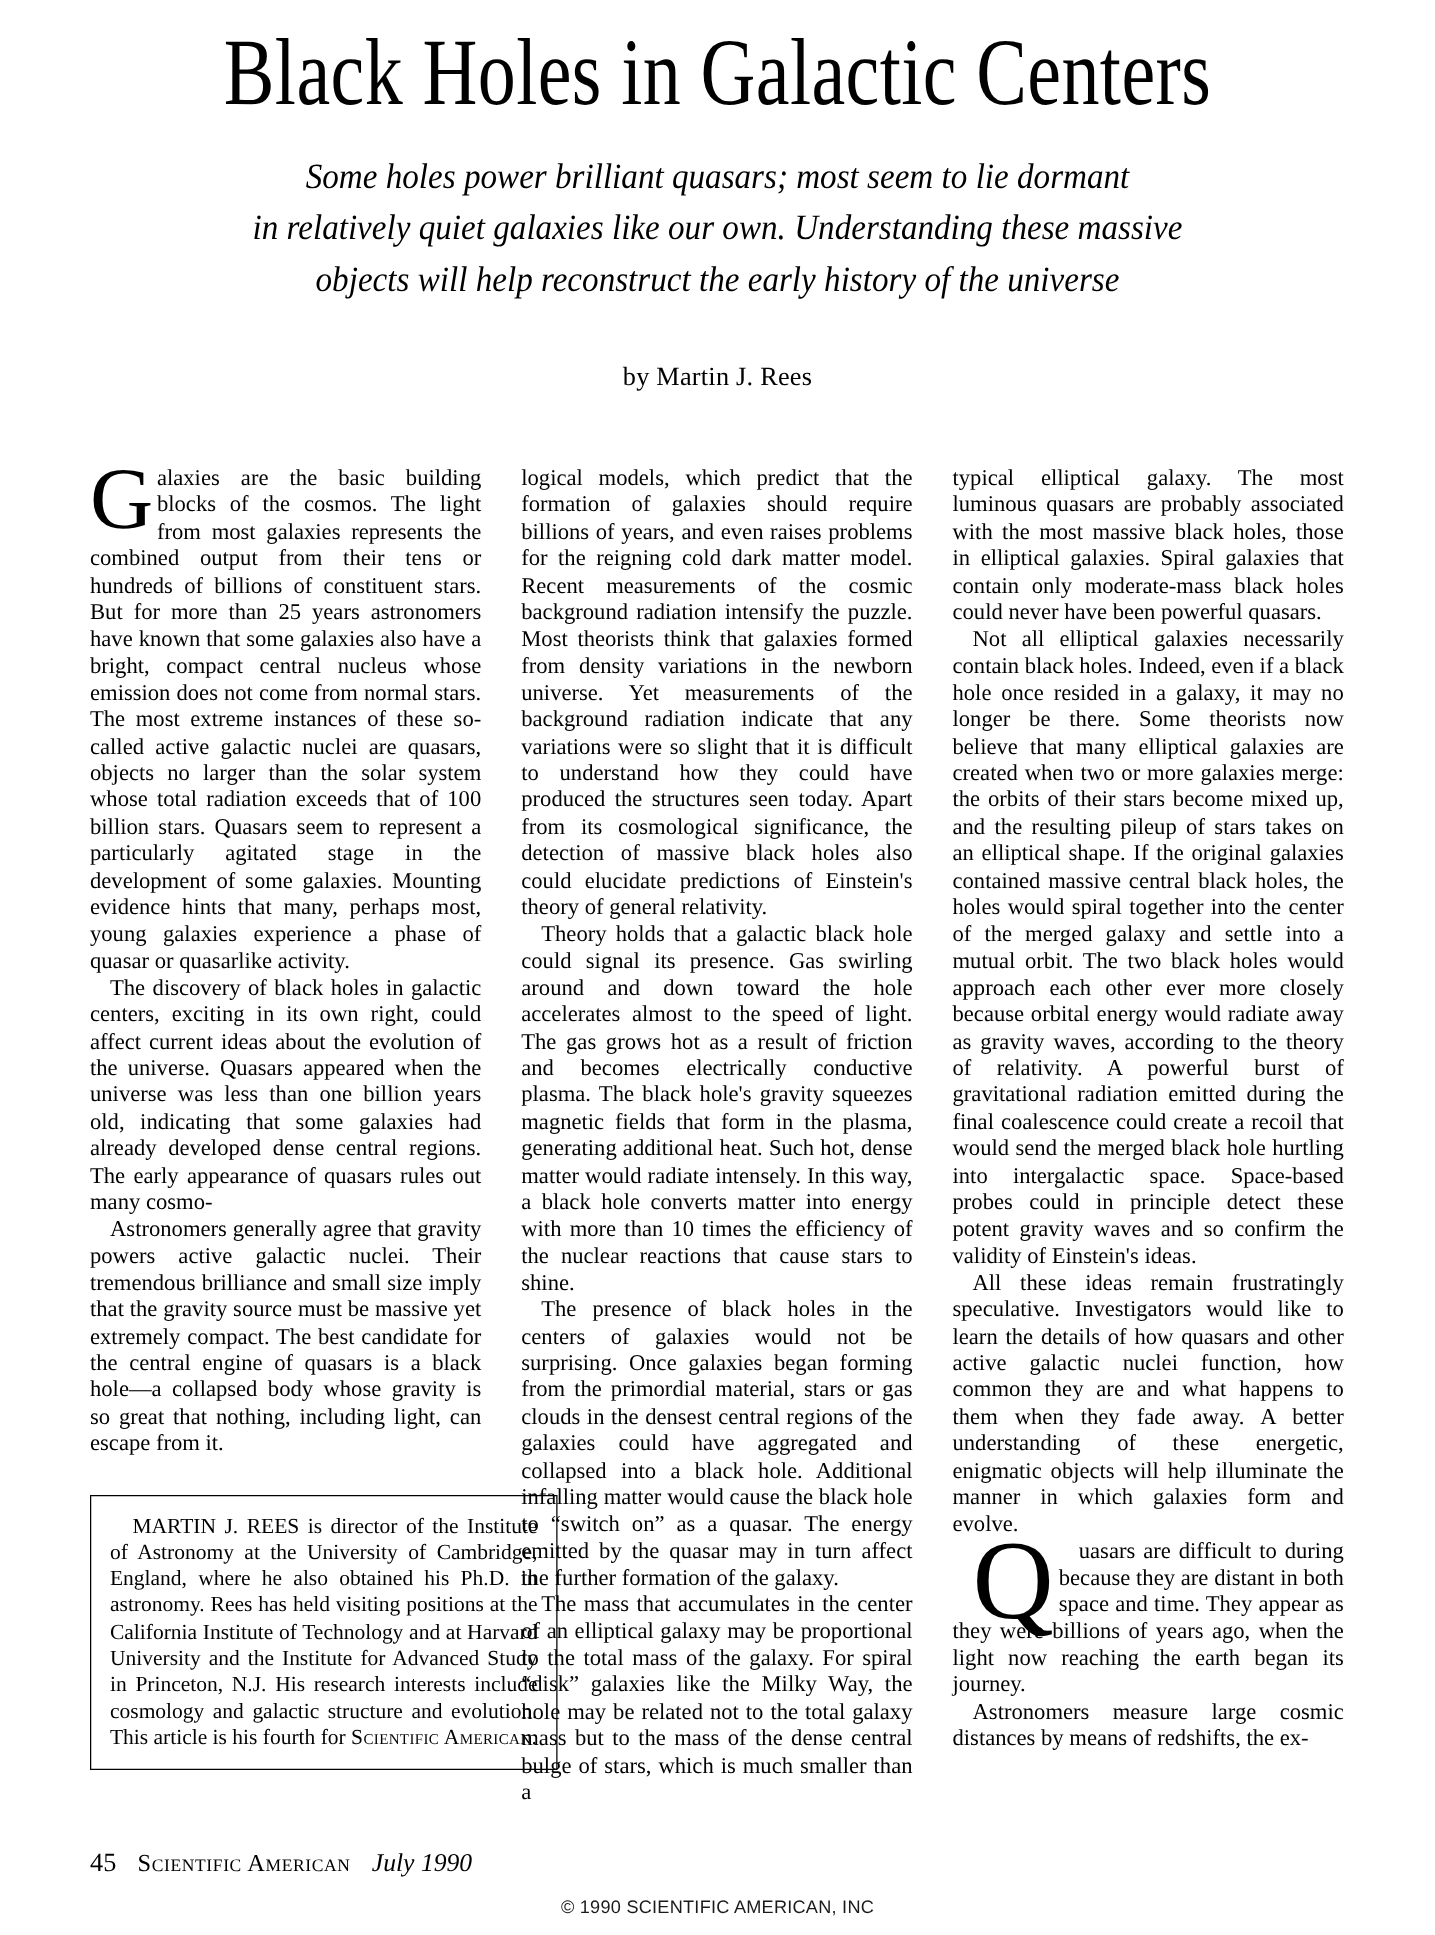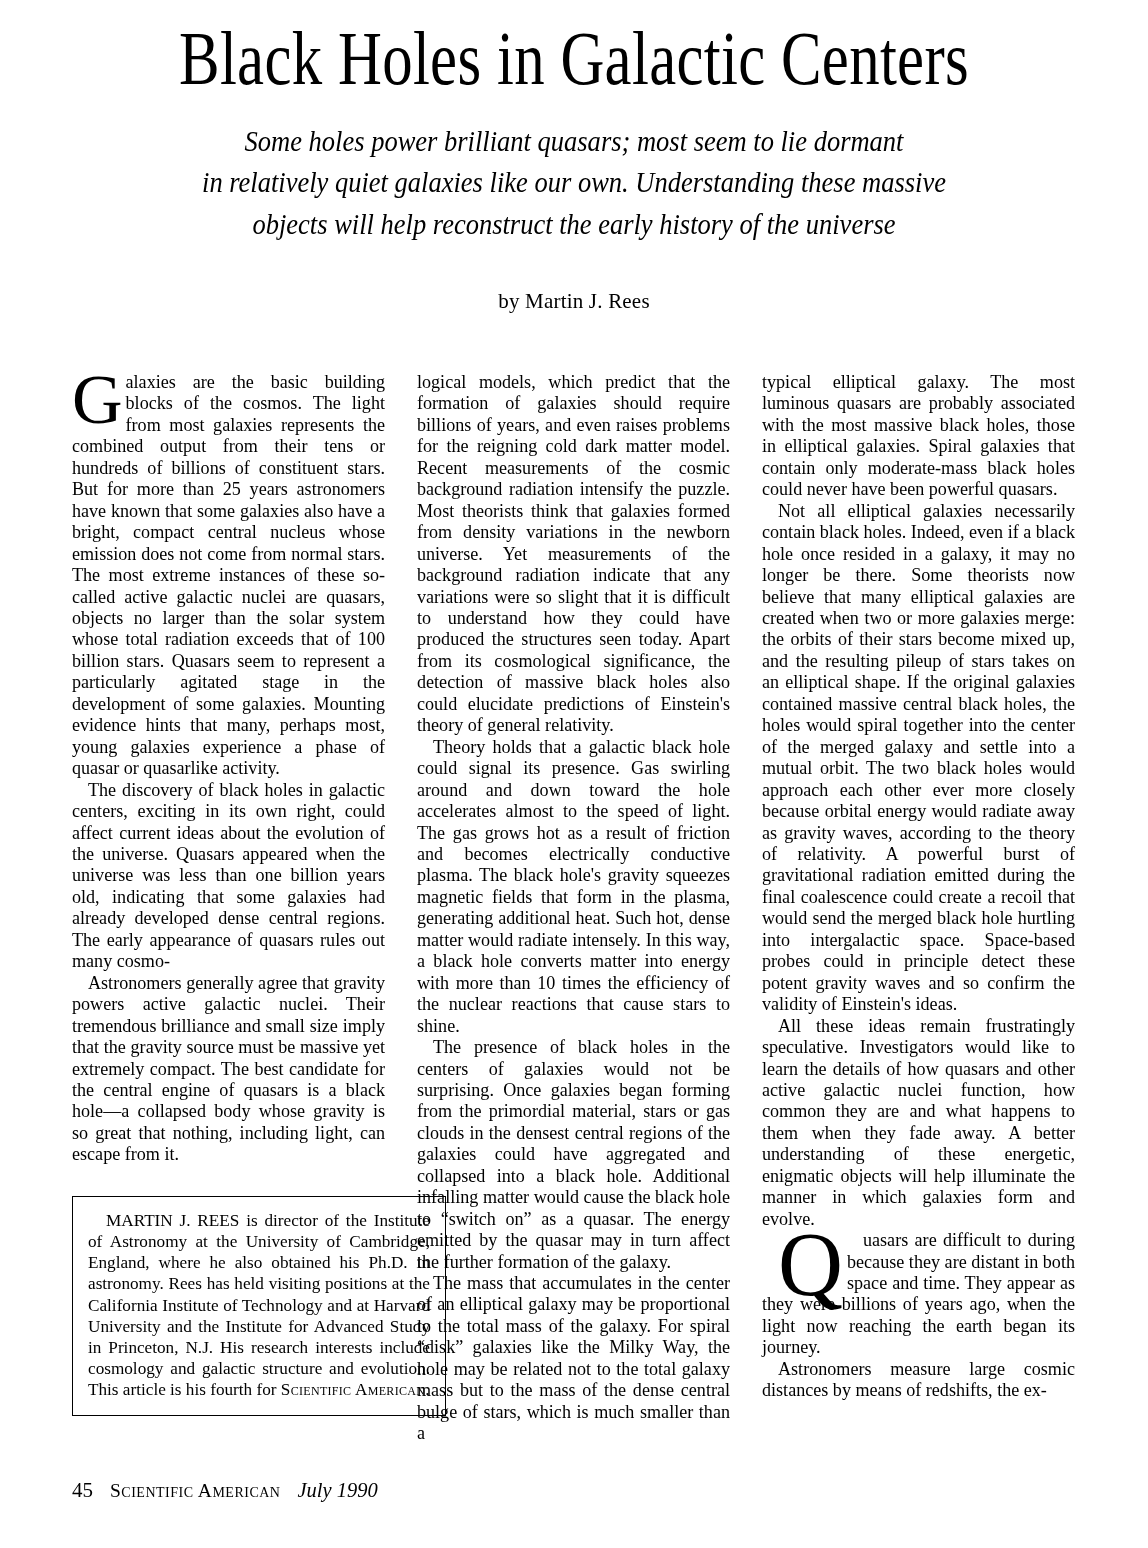--- a/index.html
+++ b/index.html
@@ -199,14 +199,15 @@
     </div>
 
   </div>
 
   <div class="folio">
     <span class="pageno">45</span>
     <span class="mag">Scientific American</span>
     <span class="issue">July 1990</span>
   </div>
 
+  <div class="copyright">© 1990 SCIENTIFIC AMERICAN, INC</div>
 
 </div>
 
 </body></html>

